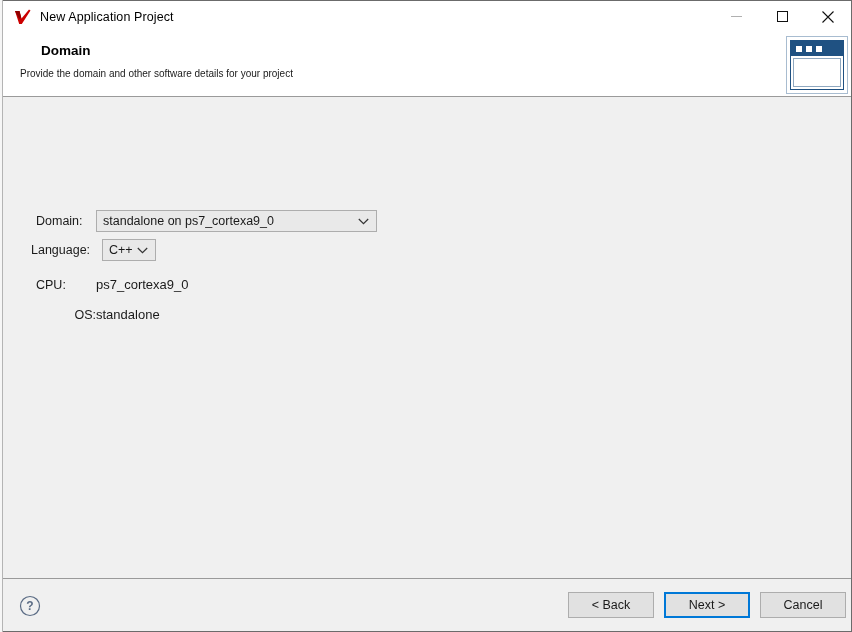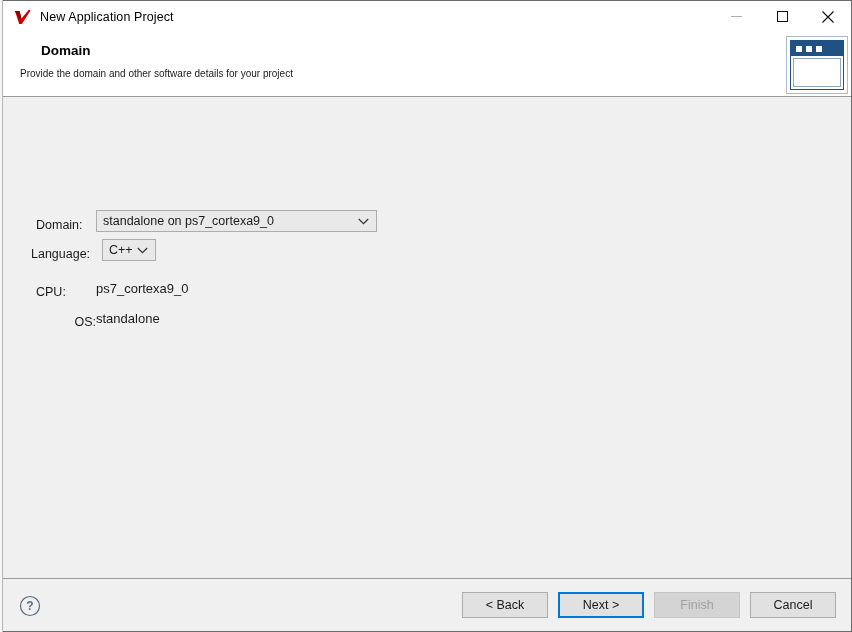--- a/index.html
+++ b/index.html
@@ -161,21 +161,20 @@
 
   .form-row {
     position: absolute;
     display: flex;
     align-items: center;
   }
   .field-label {
     font-size: 12.5px;
     color: #1a1a1a;
     text-align: left;
-    margin-top: 8px;
   }
   .field-static {
     font-size: 13px;
     color: #1a1a1a;
   }
 
   
   .combo {
     height: 22px;
     background: #e9e9e9;
@@ -214,21 +213,21 @@
   .help-btn {
     position: absolute;
     left: 16px;
     top: 16px;
     width: 22px;
     height: 22px;
     cursor: default;
   }
   .btn-group {
     position: absolute;
-    right: 15px;
+    right: 5px;
     top: 13px;
     display: flex;
     gap: 10px;
   }
   .btn {
     width: 86px;
     height: 26px;
     background: #e1e1e1;
     border: 1px solid #adadad;
     box-sizing: border-box;
@@ -343,18 +342,17 @@
     <div class="help-btn">
       <svg width="22" height="22" viewBox="0 0 22 22">
         <circle cx="11" cy="11" r="9.5" fill="none" stroke="#5a6b84" stroke-width="1.2"></circle>
         <text x="11" y="15.3" text-anchor="middle" font-family="Liberation Sans, sans-serif" font-size="12" font-weight="bold" fill="#5a6b84">?</text>
       </svg>
     </div>
 
     <div class="btn-group">
       <button class="btn">&lt; Back</button>
       <button class="btn default">Next &gt;</button>
-      <button class="btn disabled" disabled="">Finish</button>
       <button class="btn">Cancel</button>
     </div>
   </div>
 
 </div>
 
 </body></html>

